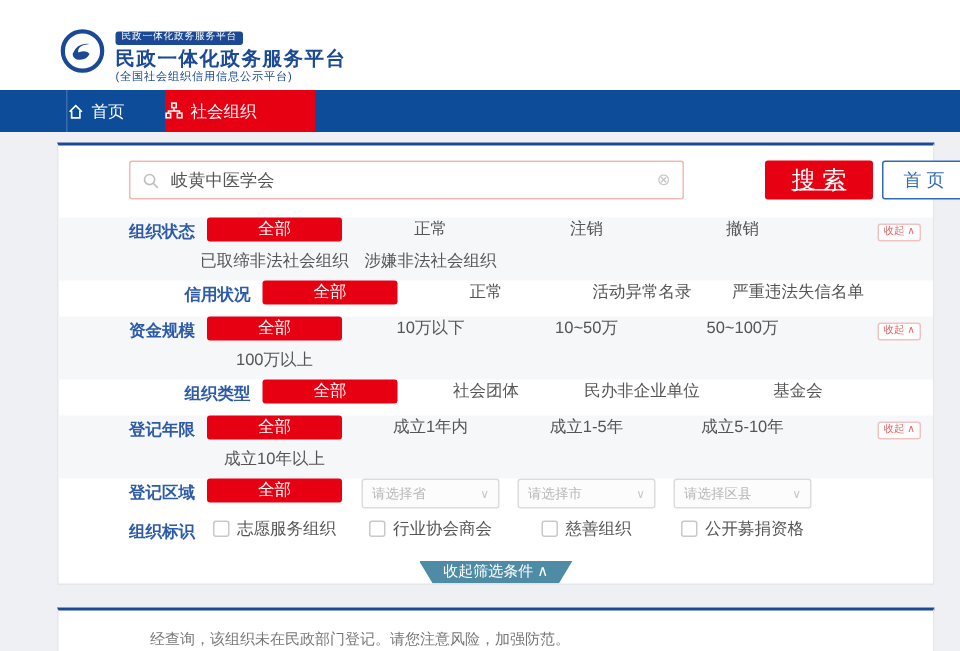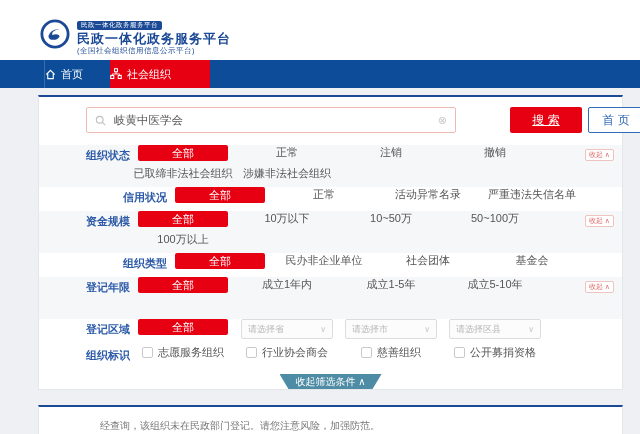--- a/index.html
+++ b/index.html
@@ -25,21 +25,21 @@
   
   .main-card { position:absolute; left:38px; top:95px; width:585px; height:295px;
     background:#fff; border:1px solid #e4e6e9; border-top:2px solid #1b4996; }
 
   
   .search-row { position:absolute; left:47px; top:10px; height:26px; width:520px; }
   .search-box { position:absolute; left:0; top:0; width:370px; height:26px; border:1px solid #f0b9b4; border-radius:2px; background:#fff; display:flex; align-items:center; padding:0 8px; }
   .search-box input { border:none; outline:none; flex:1; font-size:11.5px; color:#555; font-family:inherit; }
   .mag-icon { margin-right:8px; display:flex; }
   .clear-icon { color:#c9c9c9; font-size:11px; line-height:1; cursor:pointer; }
-  .btn-search { position:absolute; left:424px; top:0; width:72px; height:26px; background:#e60012; color:#fff; font-size:12px; border:none; border-radius:2px; cursor:pointer; font-family:inherit;text-decoration:underline; }
+  .btn-search { position:absolute; left:424px; top:0; width:72px; height:26px; background:#e60012; color:#fff; font-size:16px; border:none; border-radius:2px; cursor:pointer; font-family:inherit;text-decoration:underline; }
   .btn-home { position:absolute; left:502px; top:0; width:56px; height:26px; background:#fff; color:#2f6bb7; font-size:12px; border:1px solid #2f6bb7; border-radius:2px; cursor:pointer; font-family:inherit; }
 
   
   .filters { position:absolute; left:0; top:48px; width:100%; }
   .f-row { position:relative; padding-left:47px; display:flex; }
   .f-row.shaded { background:#f6f7f9; }
   .f-row .f-label { width:45px; font-size:11px; font-weight:bold; color:#2e5ba8; line-height:21px; flex:none; }
   .f-lines { flex:1; }
   .f-line { display:flex; height:21px; }
   .row-single .f-line { height:24px; }
@@ -165,36 +165,39 @@
         </div>
       </div>
       <span class="mini-collapse">收起 ∧</span>
     </div>
 
     <div class="f-row row-single">
       <div class="f-label">组织类型</div>
       <div class="f-lines">
         <div class="f-line">
           <div class="f-cell"><span class="sel-btn">全部</span></div>
+          <div class="f-cell opt">社会团体</div>
           <div class="f-cell opt">民办非企业单位</div>
-          <div class="f-cell opt">社会团体</div>
           <div class="f-cell opt">基金会</div>
         </div>
       </div>
     </div>
 
     <div class="f-row row-double shaded">
       <div class="f-label">登记年限</div>
       <div class="f-lines">
         <div class="f-line">
           <div class="f-cell"><span class="sel-btn">全部</span></div>
           <div class="f-cell opt">成立1年内</div>
           <div class="f-cell opt">成立1-5年</div>
           <div class="f-cell opt">成立5-10年</div>
         </div>
+        <div class="f-line">
+          <div class="f-cell opt">成立10年以上</div>
+        </div>
       </div>
       <span class="mini-collapse">收起 ∧</span>
     </div>
 
     <div class="f-row row-selects">
       <div class="f-label">登记区域</div>
       <div class="f-lines">
         <div class="f-line">
           <div class="f-cell"><span class="sel-btn">全部</span></div>
           <div class="f-cell">

